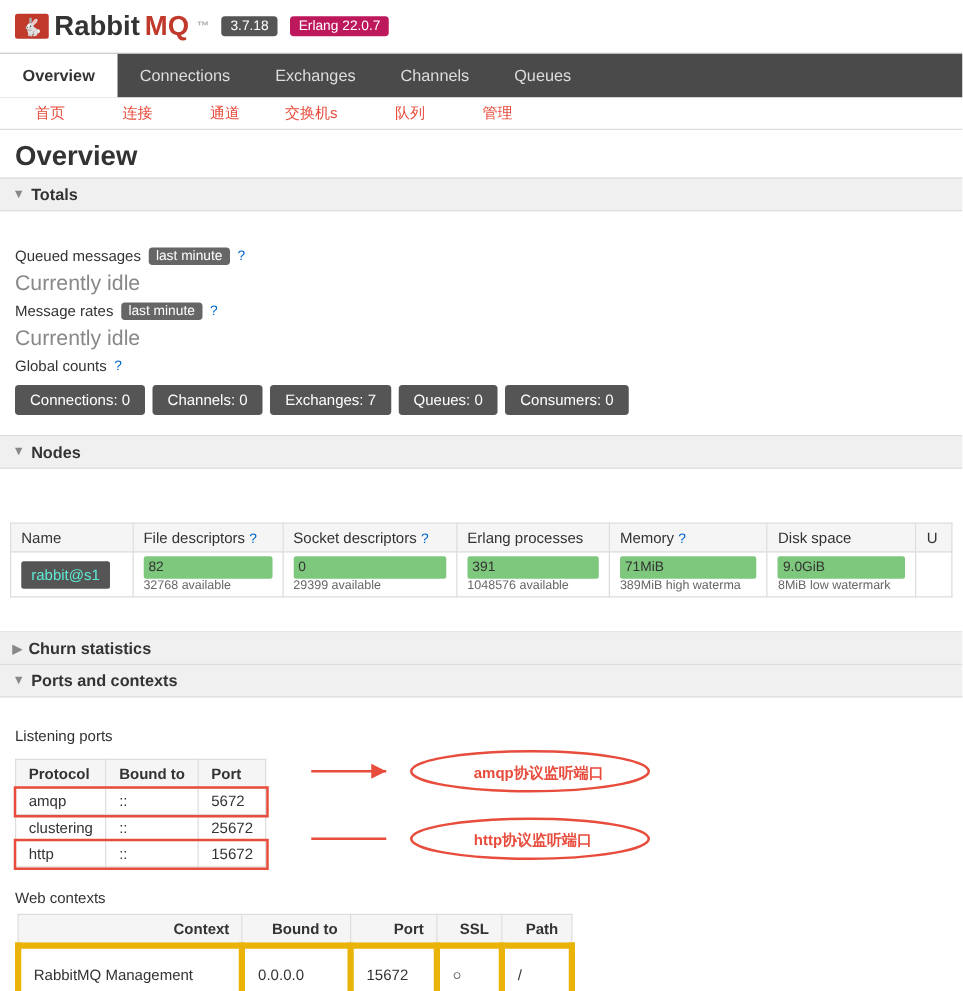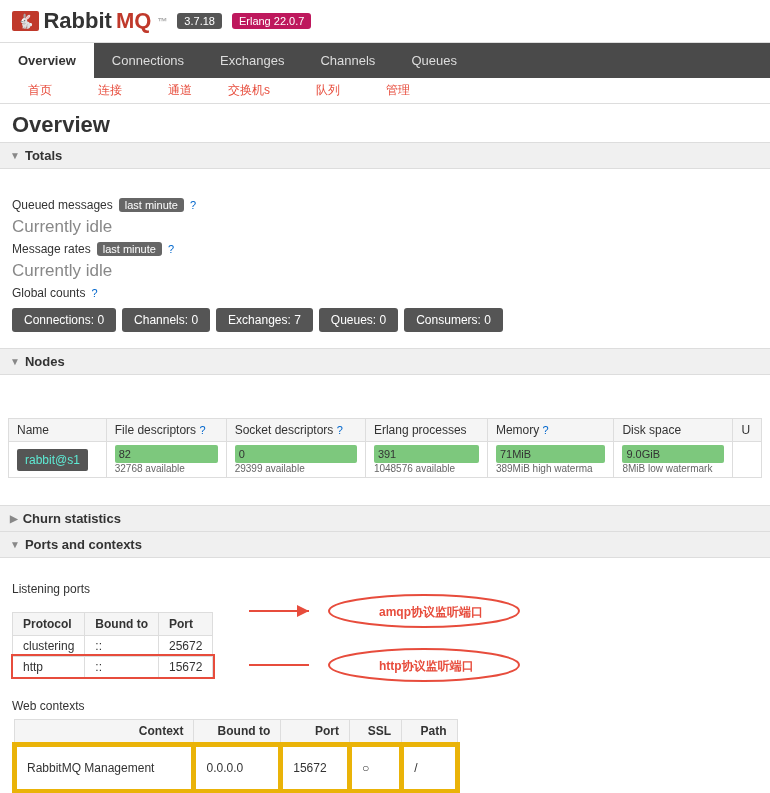--- a/index.html
+++ b/index.html
@@ -205,20 +205,25 @@
     <div style="display:flex; align-items:center; gap:36px; position:relative;">
       <table class="ports-table">
         <thead>
           <tr>
             <th>Protocol</th>
             <th>Bound to</th>
             <th>Port</th>
           </tr>
         </thead>
         <tbody>
+          <tr style="outline:2px solid #e74c3c;">
+            <td>amqp</td>
+            <td>::</td>
+            <td>5672</td>
+          </tr>
           <tr>
             <td>clustering</td>
             <td>::</td>
             <td>25672</td>
           </tr>
           <tr style="outline:2px solid #e74c3c;">
             <td>http</td>
             <td>::</td>
             <td>15672</td>
           </tr>

